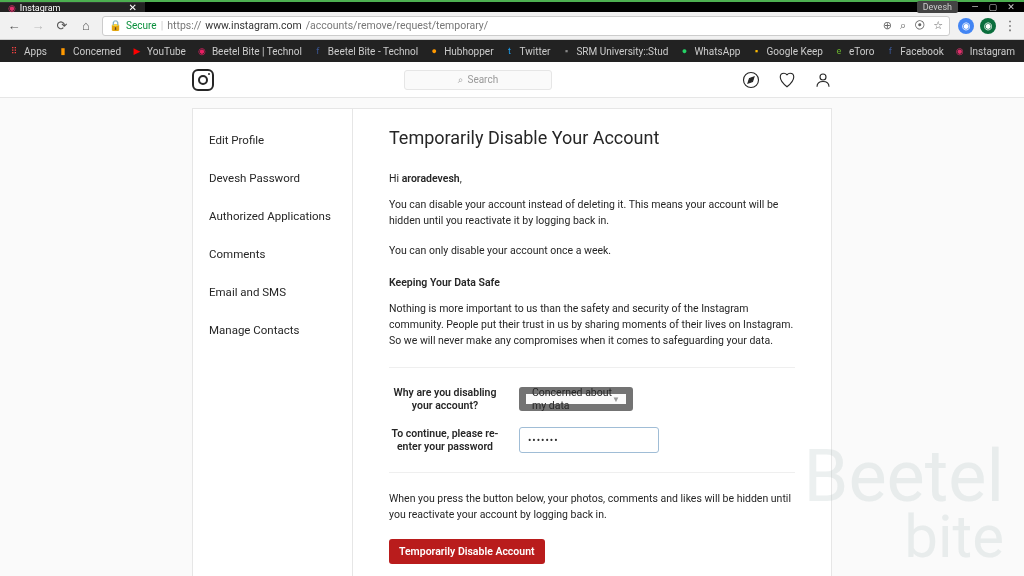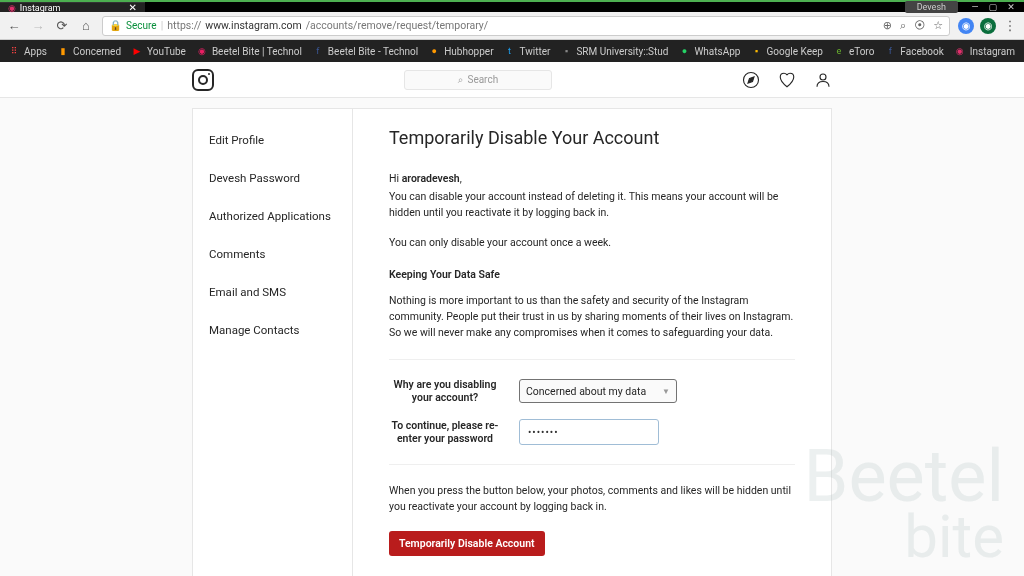--- a/index.html
+++ b/index.html
@@ -4,21 +4,21 @@
 <style>
 * { margin: 0; padding: 0; box-sizing: border-box; font-family: -apple-system, BlinkMacSystemFont, "Segoe UI", Roboto, Helvetica, Arial, sans-serif; }
 body { background: #000; width: 1024px; height: 576px; overflow: hidden; }
 
 
 .browser-tabs { background: #000; height: 12px; border-top: 2px solid #4caf50; display: flex; align-items: stretch; }
 .tab { background: #222; color: #fff; font-size: 9px; display: flex; align-items: center; padding: 0 8px; gap: 4px; width: 145px; border-top: 1px solid #333; }
 .tab-title { flex: 1; overflow: hidden; white-space: nowrap; }
 .tab-close { font-size: 10px; }
 .win-controls { margin-left: auto; display: flex; align-items: center; gap: 4px; padding-right: 6px; color: #ccc; font-size: 9px; }
-.win-user { background: #444; padding: 1px 12px; border-radius: 2px; margin-right: 6px; }
+.win-user { background: #444; padding: 1px 6px; border-radius: 2px; margin-right: 6px; }
 .win-btn { width: 14px; height: 12px; display: flex; align-items: center; justify-content: center; }
 
 .browser-nav { background: #f1f1f1; height: 28px; display: flex; align-items: center; padding: 0 6px; gap: 8px; border-bottom: 1px solid #ccc; }
 .nav-btn { color: #555; font-size: 13px; width: 16px; text-align: center; }
 .addr-bar { flex: 1; background: #fff; border: 1px solid #ccc; border-radius: 3px; height: 20px; display: flex; align-items: center; padding: 0 6px; font-size: 10.5px; gap: 4px; }
 .secure { color: #0a8f3c; font-size: 10px; }
 .lock { color: #0a8f3c; }
 .url-text { color: #777; }
 .url-host { color: #333; }
 .addr-icons { display: flex; gap: 8px; color: #666; font-size: 11px; }
@@ -39,29 +39,29 @@
 .search-box { width: 148px; height: 20px; background: #fafafa; border: 1px solid #e6e6e6; border-radius: 3px; display: flex; align-items: center; justify-content: center; gap: 4px; color: #999; font-size: 10px; }
 .ig-icons { display: flex; gap: 18px; color: #262626; }
 .ig-icon { width: 18px; height: 18px; }
 
 .content { display: flex; justify-content: center; padding-top: 0; }
 .settings-container { display: flex; background: #fff; border: 1px solid #e6e6e6; margin-top: 10px; width: 640px; }
 .sidebar { width: 160px; border-right: 1px solid #e6e6e6; padding-top: 12px; }
 .sidebar-item { padding: 12px 16px; font-size: 11.5px; color: #262626; cursor: pointer; }
 .main-panel { flex: 1; padding: 18px 36px 20px 36px; }
 .panel-title { font-size: 18px; font-weight: 400; color: #262626; margin-bottom: 24px; }
-.greeting { font-size: 10.5px; color: #262626; margin-bottom: 4px; }
+.greeting { font-size: 10.5px; color: #262626; margin-bottom: 12px; }
 .greeting b { font-weight: 600; }
 .para { font-size: 10.5px; color: #262626; line-height: 1.5; margin-bottom: 14px; }
 .section-title { font-size: 10.5px; font-weight: 600; color: #262626; margin-bottom: 12px; margin-top: 18px; }
 .divider { border-top: 1px solid #efefef; margin: 18px 0; }
 .form-row { display: flex; align-items: center; margin-bottom: 14px; }
 .form-label { width: 130px; text-align: center; padding-right: 18px; font-size: 10.5px; font-weight: 600; color: #262626; line-height: 1.3; }
 .form-control { flex: 0 0 140px; }
-.select { border: 1px solid #737373; background: #fafafa; height: 24px; font-size: 10.5px; padding: 0 6px; width: 158px; display: flex; align-items: center; justify-content: space-between; color: #262626; border-radius: 3px; }
+.select { border: 7px solid #737373; background: #fafafa; height: 24px; font-size: 10.5px; padding: 0 6px; width: 114px; display: flex; align-items: center; justify-content: space-between; color: #262626; border-radius: 3px; }
 .password-input { border: 1px solid #a0bdd6; background: #fff; height: 26px; width: 140px; padding: 0 8px; font-size: 10px; letter-spacing: 1px; color: #333; border-radius: 3px; }
 .info-text { font-size: 10.5px; color: #262626; line-height: 1.5; margin: 16px 0; }
 .submit-btn { background: #b91c1c; color: #fff; border: none; padding: 6px 10px; font-size: 10.5px; font-weight: 600; border-radius: 3px; cursor: pointer; }
 
 
 .watermark { position: absolute; right: 20px; bottom: 12px; font-size: 72px; color: rgba(180,195,195,0.25); font-family: cursive; pointer-events: none; line-height: 0.9; text-align: right; }
 .watermark .line2 { font-size: 60px; }
 </style>
 </head>
 <body>

